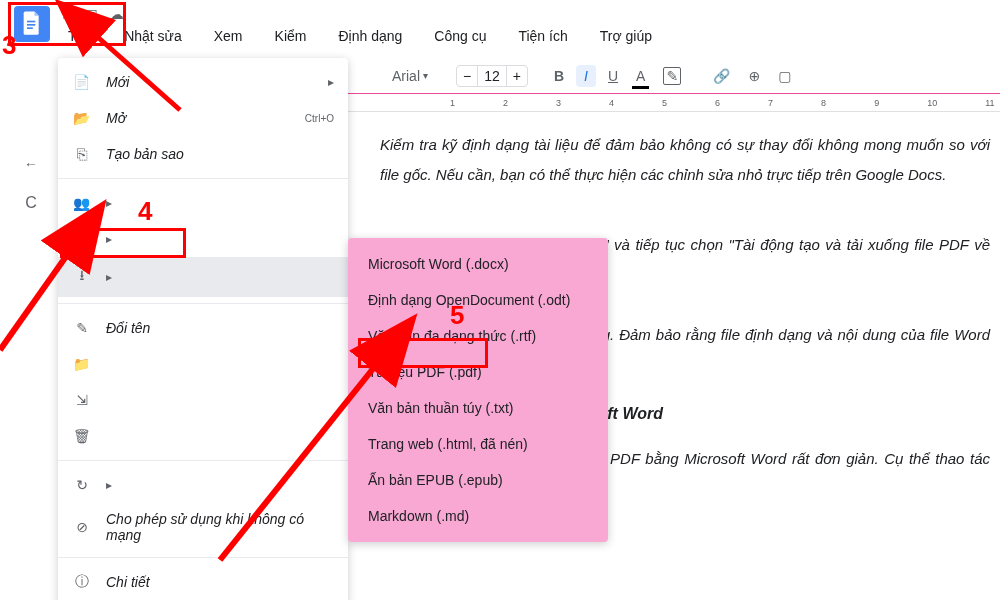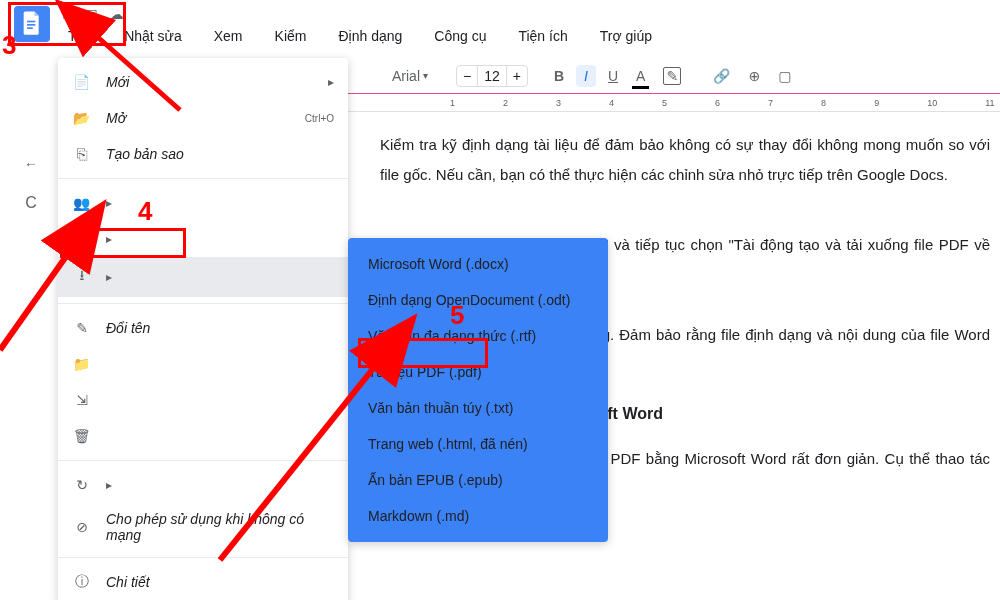--- a/index.html
+++ b/index.html
@@ -17,21 +17,21 @@
   
   .file-menu { position: absolute; left: 58px; top: 58px; width: 290px; background: #fff; box-shadow: 0 2px 10px rgba(0,0,0,0.2); border-radius: 4px; z-index: 100; padding: 6px 0; }
   .menu-row { display: flex; align-items: center; padding: 8px 14px; cursor: pointer; gap: 14px; position: relative; min-height: 36px; }
   .menu-row.hl { background: #e8eaed; }
   .menu-icon { width: 20px; display: flex; justify-content: center; color: #5f6368; }
   .menu-label { flex: 1; font-size: 14px; font-style: italic; }
   .menu-shortcut { color: #5f6368; font-size: 10px; }
   .menu-arrow { color: #5f6368; font-size: 12px; }
   .menu-sep { height: 1px; background: #e8eaed; margin: 6px 0; }
   
-  .submenu { position: absolute; left: 348px; top: 238px; width: 260px; background: #3b82f6; box-shadow: 0 2px 10px rgba(0,0,0,0.2); border-radius: 4px; z-index: 101; padding: 8px 0; }
+  .submenu { position: absolute; left: 348px; top: 238px; width: 260px; background: #f9a8d4; box-shadow: 0 2px 10px rgba(0,0,0,0.2); border-radius: 4px; z-index: 101; padding: 8px 0; }
   .submenu-row { padding: 10px 20px; cursor: pointer; font-size: 14px; }
   
   .toolbar { position: absolute; left: 62px; top: 58px; right: 0; height: 36px; border-bottom: 1px solid #ec4899; display: flex; align-items: center; padding: 0 300px 0 310px; gap: 6px; z-index: 5; }
   .tb-sep { width: 1px; height: 20px; background: #dadce0; margin: 0 4px; }
   .tb-btn { padding: 4px 6px; color: #5f6368; cursor: pointer; display: flex; align-items: center; gap: 3px; font-size: 14px; }
   .tb-font { min-width: 50px; }
   .fontsize-box { display: flex; align-items: center; border: 1px solid #dadce0; border-radius: 4px; }
   .fontsize-box span { padding: 2px 6px; cursor: pointer; }
   .fontsize-val { border-left: 1px solid #dadce0; border-right: 1px solid #dadce0; min-width: 26px; text-align: center; }
   .tb-italic { font-style: italic; background: #e8f0fe; color: #1a73e8; border-radius: 4px; padding: 3px 8px; }
@@ -40,21 +40,21 @@
   .color-a { position: relative; }
   .color-underline { position: absolute; bottom: -1px; left: 2px; right: 2px; height: 3px; }
   
   .ruler { position: absolute; left: 62px; right: 0; top: 94px; height: 18px; background: #fff; border-bottom: 1px solid #e0e0e0; font-size: 9px; color: #5f6368; padding-left: 340px; display: flex; align-items: center; gap: 48px; z-index: 4; overflow: hidden; }
   .ruler span { position: relative; }
   
   .left-rail { position: absolute; left: 0; top: 94px; width: 62px; display: flex; flex-direction: column; align-items: center; gap: 24px; padding-top: 60px; z-index: 3; }
   .rail-btn { color: #5f6368; cursor: pointer; }
   .vruler { position: absolute; left: 44px; top: 112px; bottom: 0; width: 18px; font-size: 9px; color: #5f6368; display: flex; flex-direction: column; gap: 42px; padding-top: 10px; z-index: 3; }
   
-  .doc-body { position: absolute; left: 380px; top: 130px; right: 0; padding-right: 10px; line-height: 2.0; font-size: 15px; color: #202124; z-index: 2; }
+  .doc-body { position: absolute; left: 380px; top: 130px; right: 0; padding-right: 10px; line-height: 2.0; font-size: 15px; color: #202124; z-index: 2; font-style: italic; }
   .doc-body p { margin-bottom: 18px; text-align: justify; }
   .doc-body h3 { font-size: 16px; font-weight: bold; margin: 18px 0 14px; }
   
   
   .anno-box { position: absolute; border: 3px solid #ff0000; z-index: 200; }
   .anno-num { position: absolute; color: #ff0000; font-weight: bold; font-size: 26px; z-index: 201; }
   .arrow { position: absolute; z-index: 199; }
 </style>
 </head>
 <body>

